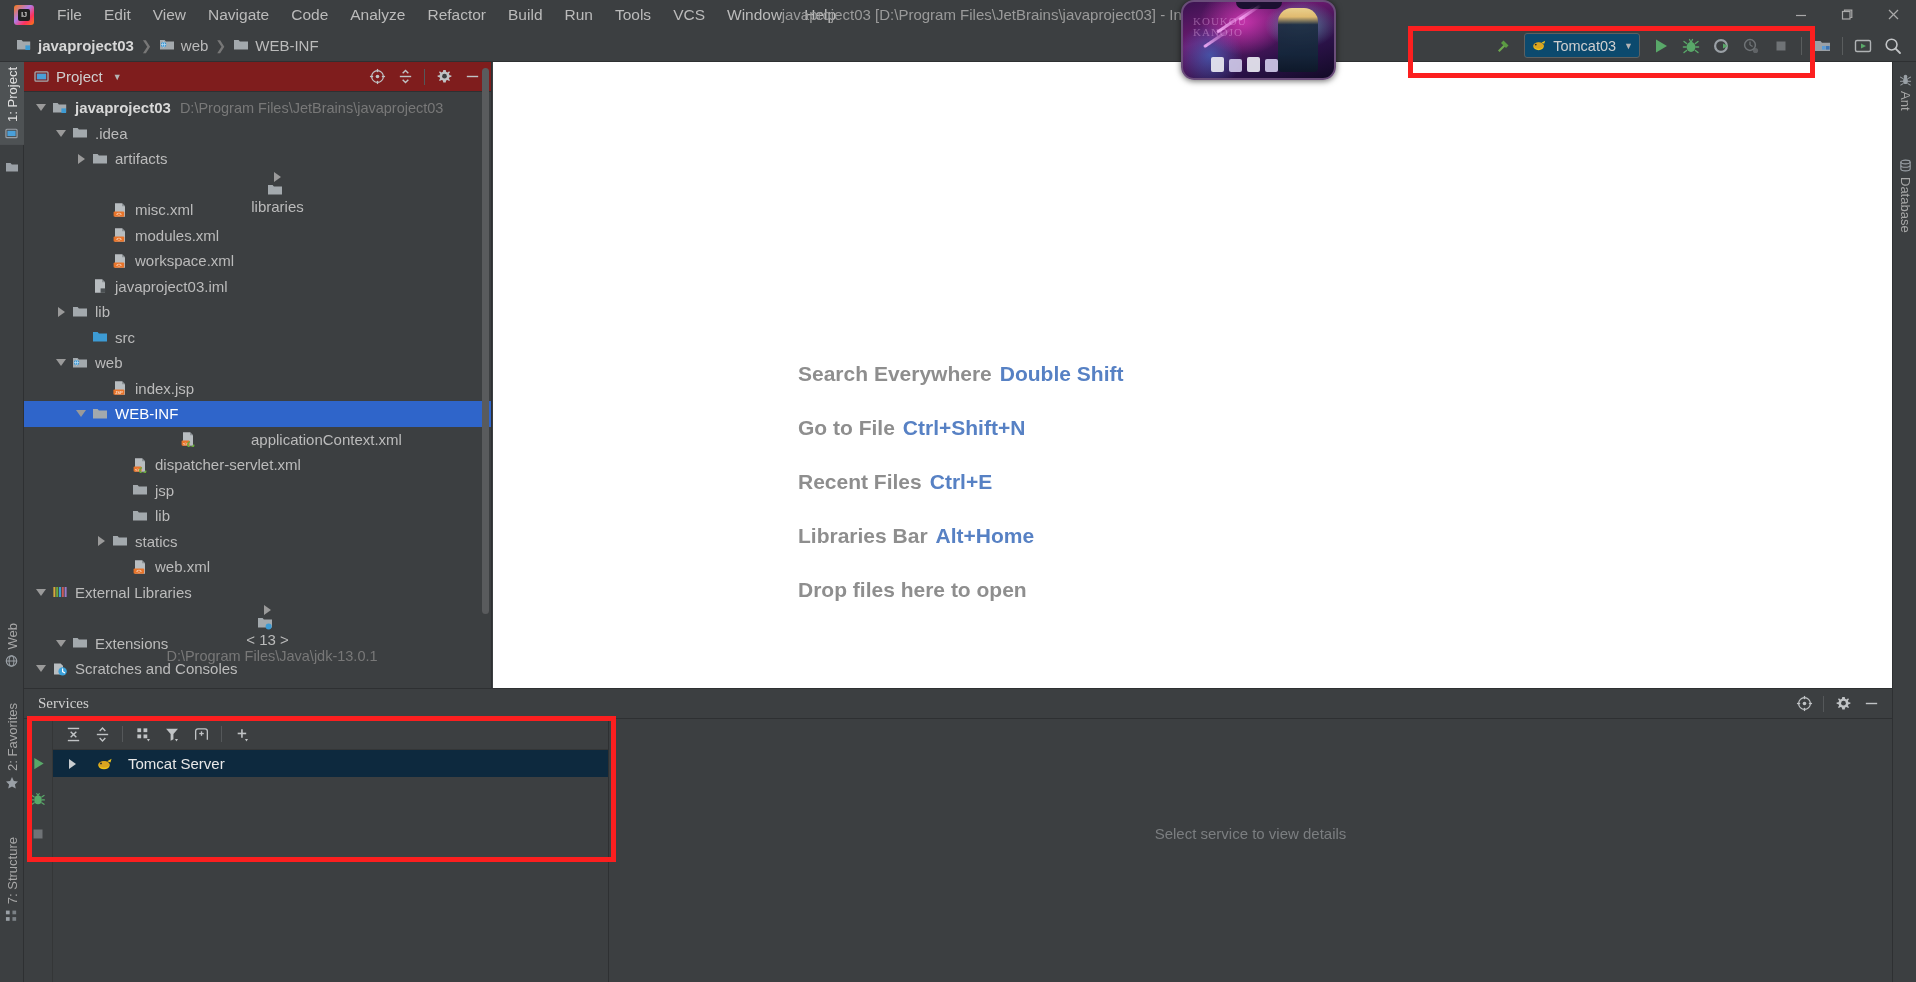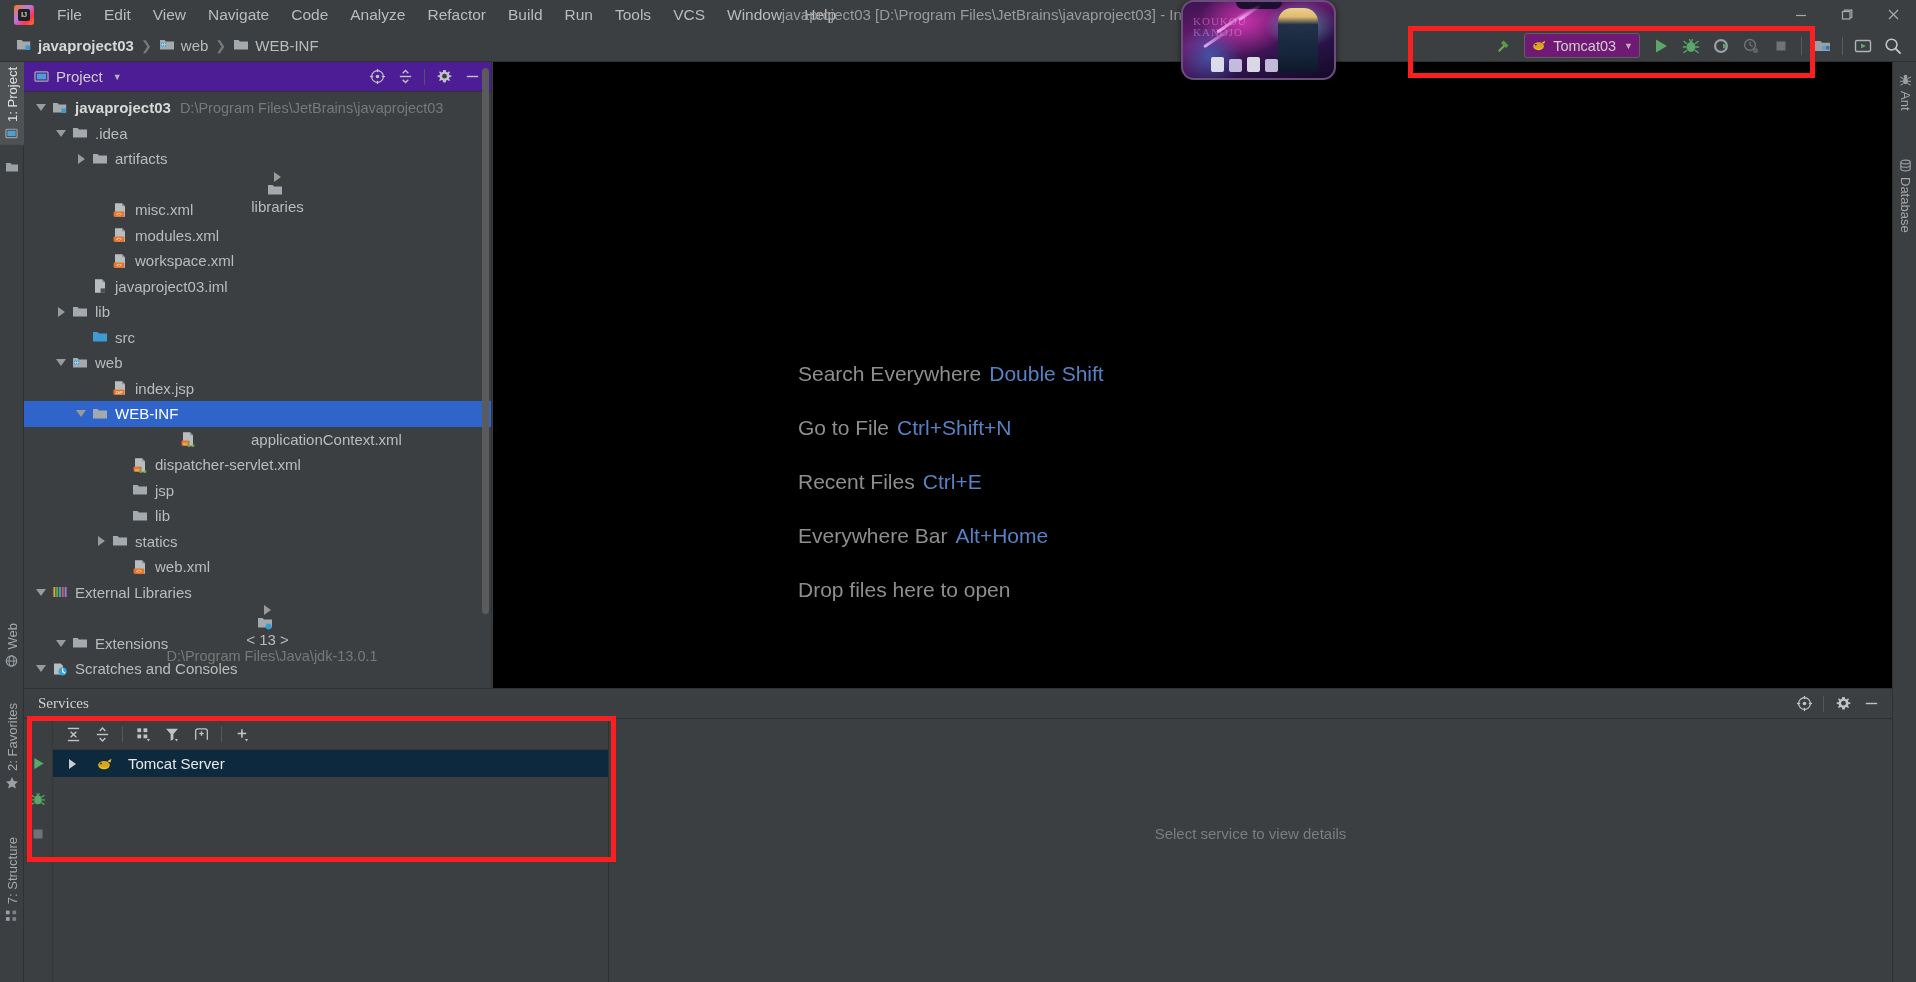--- a/index.html
+++ b/index.html
@@ -74,21 +74,21 @@
     display: flex; align-items: center; gap: 0px;
   }
   .tb-btn {
     width: 30px; height: 26px; display: flex; align-items: center; justify-content: center;
     border-radius: 3px;
   }
   .tb-sep { width: 1px; height: 18px; background: #5a5d5e; margin: 0 5px; }
   .runconfig {
     height: 25px; min-width: 110px; display: flex; align-items: center; gap: 6px;
     border: 1px solid #5e6060; border-radius: 3px; padding: 0 6px 0 7px;
-    background: #701a75; margin: 0 6px; font-size: 14.5px; color: #cfcfcf;
+    background: #0c4a6e; margin: 0 6px; font-size: 14.5px; color: #cfcfcf;
   }
 
   
   .stripe-left {
     position: absolute; left: 0; top: 62px; width: 24px; height: 920px;
     background: #3c3f41; border-right: 1px solid #2e3032;
   }
   .stripe-right {
     position: absolute; right: 0; top: 62px; width: 24px; height: 920px;
     background: #3c3f41; border-left: 1px solid #2e3032;
@@ -99,21 +99,21 @@
     font-size: 13px; color: #a7a7a7; white-space: nowrap;
     padding: 5px 0;
   }
   .vtab.left  { writing-mode: vertical-rl; transform: rotate(180deg); }
   .vtab.right { writing-mode: vertical-rl; }
   .vtab.active { background: #4e5254; color: #e0e0e0; }
 
   
   .projectwin {
     position: absolute; left: 24px; top: 62px; width: 468px; height: 626px;
-    background: #4c1d95; border-right: 1px solid #2e3032;
+    background: #7f1d1d; border-right: 1px solid #2e3032;
   }
   .pw-header {
     height: 30px; display: flex; align-items: center;
     border-bottom: 1px solid #2e3032; padding: 0 6px 0 10px;
   }
   .pw-title { display: flex; align-items: center; gap: 7px; font-size: 15px; color: #cfcfcf; }
   .pw-actions { margin-left: auto; display: flex; align-items: center; gap: 2px; }
   .pw-act {
     width: 26px; height: 24px; display: flex; align-items: center; justify-content: center;
     border-radius: 3px;
@@ -137,21 +137,22 @@
   .arrow-d { border-width: 7px 5px 0 5px; border-color: #9a9a9a transparent transparent transparent; }
   .ticon { width: 20px; flex: none; display:flex; align-items:center; justify-content:center; margin-right:5px;}
   .tlabel { }
   .tlabel.b { font-weight: bold; color: #d8d8d8; }
   .tsub { color: #787878; margin-left: 9px; font-size: 14.5px; }
   .pw-thumb { position:absolute; right:2px; top:6px; width:7px; height:546px; background:#595b5d; border-radius:4px; }
 
   
   .editor {
     position: absolute; left: 493px; top: 62px; width: 1399px; height: 626px;
-    background: #000000;
+    background: #ffffff;
+    font-weight: bold;
   }
   .hints {
     position: absolute; left: 305px; top: 300px;
     display: flex; flex-direction: column; gap: 30px;
   }
   .hint { font-size: 21px; color: #8e8e8e; white-space: nowrap; }
   .hint .k { color: #5781c4; margin-left: 8px; }
 
   
   .services {
@@ -757,21 +758,21 @@
         </div>
       </div>
     <div class="pw-thumb"></div>
   </div>
 
   <div class="editor">
     <div class="hints" id="hints">
         <div class="hint"><span>Search Everywhere</span><span class="k">Double Shift</span></div>
         <div class="hint"><span>Go to File</span><span class="k">Ctrl+Shift+N</span></div>
         <div class="hint"><span>Recent Files</span><span class="k">Ctrl+E</span></div>
-        <div class="hint"><span>Everywhere Bar</span><span class="k">Alt+Home</span></div>
+        <div class="hint"><span>Libraries Bar</span><span class="k">Alt+Home</span></div>
         <div class="hint"><span>Drop files here to open</span></div>
       </div>
   </div>
 
   <div class="services">
     <div class="sv-header">
       <span class="sv-title">Services</span>
       <div class="sv-hdr-actions">
         <div class="pw-act">
           <svg width="17" height="17" viewBox="0 0 18 18">

